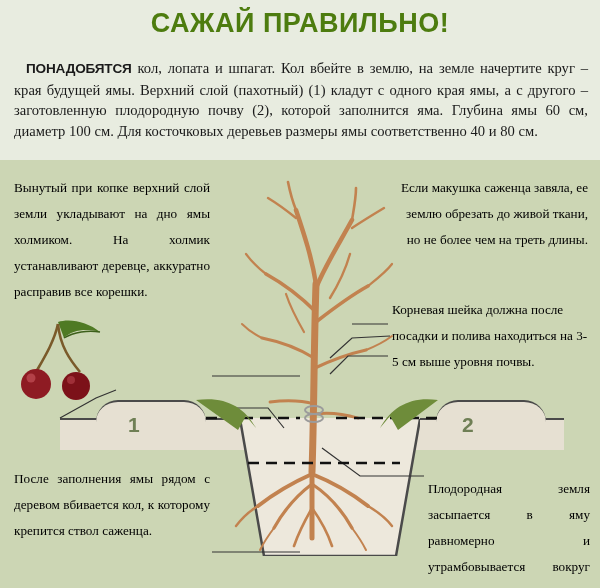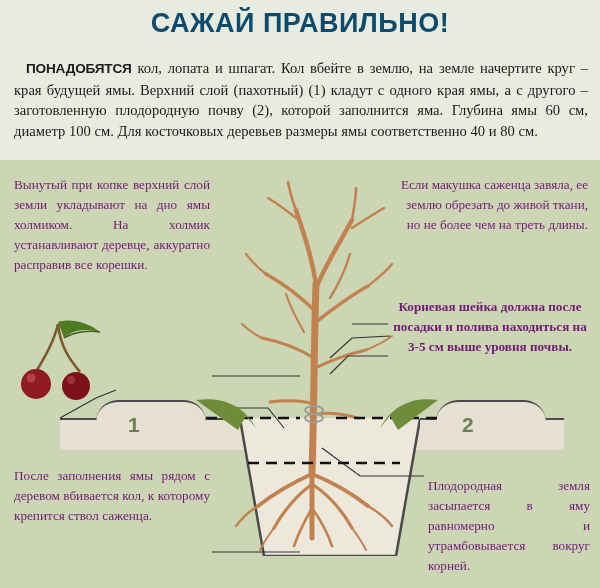--- a/index.html
+++ b/index.html
@@ -14,39 +14,39 @@
   .page{position:relative;width:600px;height:588px;}
 
   
   .title{
     position:absolute;left:0;top:8px;width:600px;
     text-align:center;
     font-family:"Liberation Sans", sans-serif;
     font-weight:bold;
     font-size:27px;
     letter-spacing:.5px;
-    color:#0c4a6e;
+    color:#4d7c0f;
   }
 
   
   .intro{
     position:absolute;left:14px;top:58px;width:574px;
     font-size:14.6px;line-height:20.5px;
     text-align:justify;
   }
   .intro b{font-family:"Liberation Sans", sans-serif;font-weight:bold;font-size:13.6px;letter-spacing:-.2px;padding-left:12px;}
 
   
   .band{
     position:absolute;left:0;top:160px;width:600px;height:428px;
     background:#ccd6b4;
   }
 
   
-  .txt{position:absolute;font-size:13.2px;line-height:20px;color:#701a75;}
+  .txt{position:absolute;font-size:13.2px;line-height:26px;color:#000000;}
   .tl{left:14px;top:175px;width:196px;text-align:justify;}
   .tr1{left:392px;top:175px;width:196px;text-align:justify;}
   .tr2{left:392px;top:297px;width:196px;text-align:justify;}
   .bl{left:14px;top:466px;width:196px;text-align:justify;}
   .br{left:428px;top:476px;width:162px;text-align:justify;}
 
   
   .ground-left{
     position:absolute;left:60px;top:418px;width:200px;height:30px;
     background:#e6e0d2;border-top:2px solid #4a4a4a;
@@ -198,17 +198,17 @@
     </g>
 
     <g fill="#6e8c3a">
       <path d="M196 240 C224 236 244 246 256 268 L246 256 L238 270 Z"></path>
       <path d="M438 240 C412 236 392 246 380 268 L390 256 L398 270 Z"></path>
     </g>
   </svg>
 
   <div class="txt tl">Вынутый при копке верхний слой земли укладывают на дно ямы холмиком. На холмик устанавливают деревце, аккуратно расправив все корешки.</div>
   <div class="txt tr1" style="text-align:right;">Если макушка саженца завяла, ее землю обрезать до живой ткани, но не более чем на треть длины.</div>
-  <div class="txt tr2" style="text-align:center;font-weight:bold;">Корневая шейка должна после посадки и полива находиться на 3-5 см выше уровня почвы.</div>
+  <div class="txt tr2" style="text-align:left;">Корневая шейка должна после посадки и полива находиться на 3-5 см выше уровня почвы.</div>
   <div class="txt br">Плодородная земля засыпается в яму равномерно и утрамбовывается вокруг корней.</div>
   <div class="txt bl">После заполнения ямы рядом с деревом вбивается кол, к которому крепится ствол саженца.</div>
 
 </div>
 
 </body></html>

